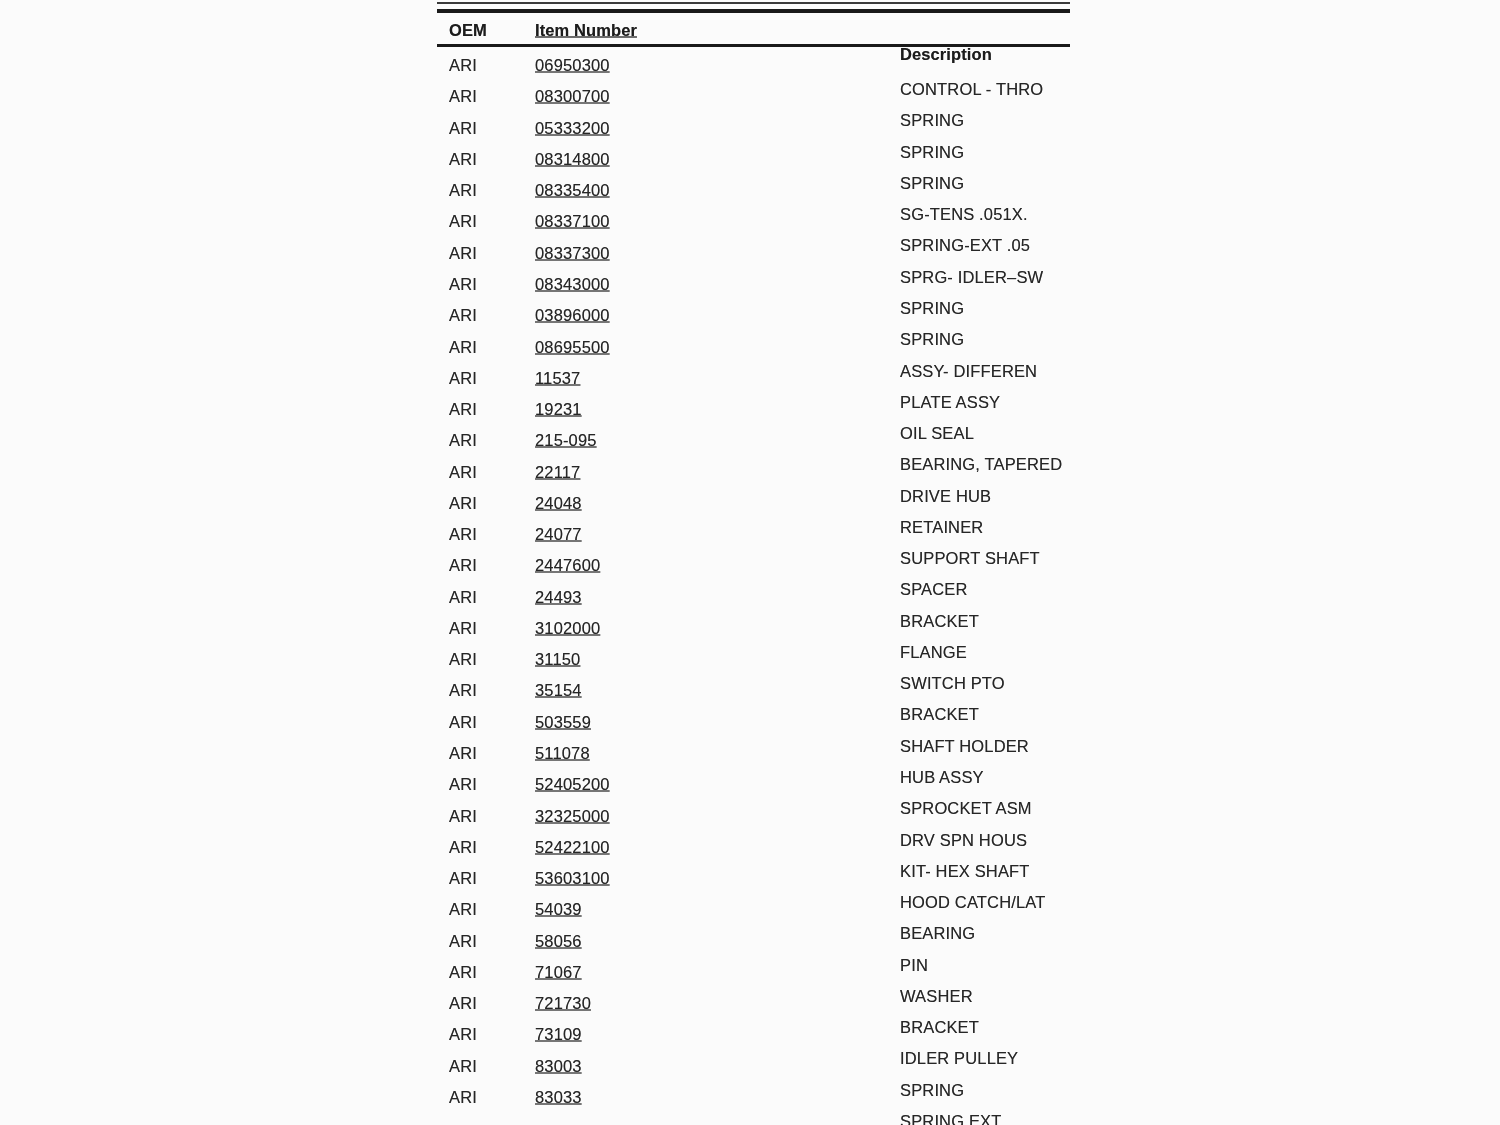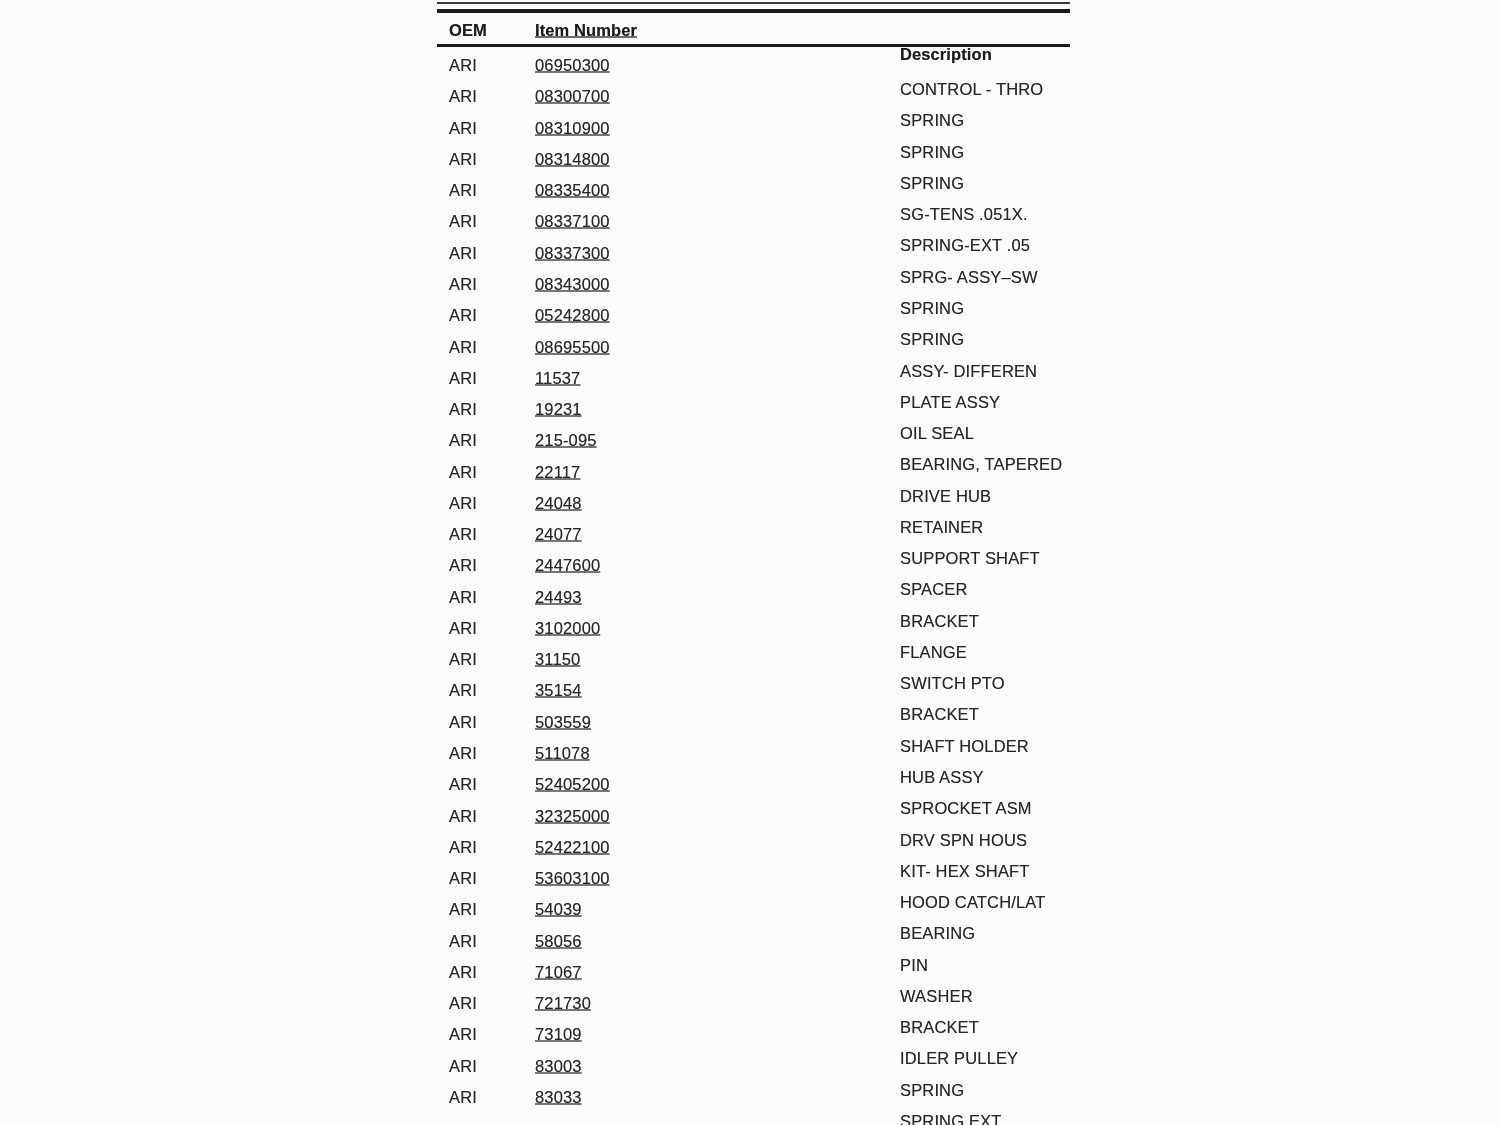--- a/index.html
+++ b/index.html
@@ -100,51 +100,51 @@
           <span class="cell c1">06950300</span>
           <span class="cell c2">CONTROL - THRO</span>
         </div>
         <div class="row">
           <span class="cell c0">ARI</span>
           <span class="cell c1">08300700</span>
           <span class="cell c2">SPRING</span>
         </div>
         <div class="row">
           <span class="cell c0">ARI</span>
-          <span class="cell c1">08310900</span>
+          <span class="cell c1">05333200</span>
           <span class="cell c2">SPRING</span>
         </div>
         <div class="row">
           <span class="cell c0">ARI</span>
           <span class="cell c1">08314800</span>
           <span class="cell c2">SPRING</span>
         </div>
         <div class="row">
           <span class="cell c0">ARI</span>
           <span class="cell c1">08335400</span>
           <span class="cell c2">SG-TENS .051X.</span>
         </div>
         <div class="row">
           <span class="cell c0">ARI</span>
           <span class="cell c1">08337100</span>
           <span class="cell c2">SPRING-EXT .05</span>
         </div>
         <div class="row">
           <span class="cell c0">ARI</span>
           <span class="cell c1">08337300</span>
-          <span class="cell c2">SPRG- ASSY–SW</span>
+          <span class="cell c2">SPRG- IDLER–SW</span>
         </div>
         <div class="row">
           <span class="cell c0">ARI</span>
           <span class="cell c1">08343000</span>
           <span class="cell c2">SPRING</span>
         </div>
         <div class="row">
           <span class="cell c0">ARI</span>
-          <span class="cell c1">05242800</span>
+          <span class="cell c1">03896000</span>
           <span class="cell c2">SPRING</span>
         </div>
         <div class="row">
           <span class="cell c0">ARI</span>
           <span class="cell c1">08695500</span>
           <span class="cell c2">ASSY- DIFFEREN</span>
         </div>
         <div class="row">
           <span class="cell c0">ARI</span>
           <span class="cell c1">11537</span>

